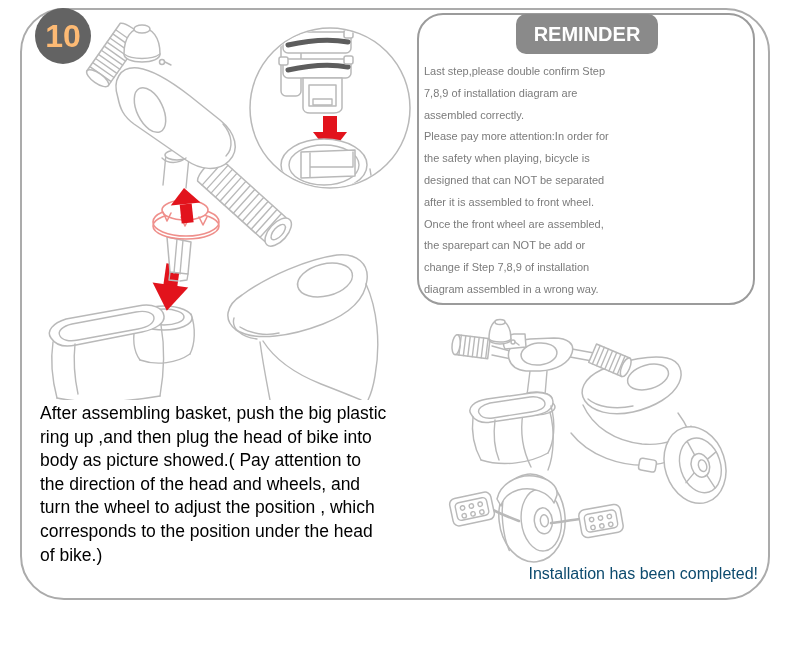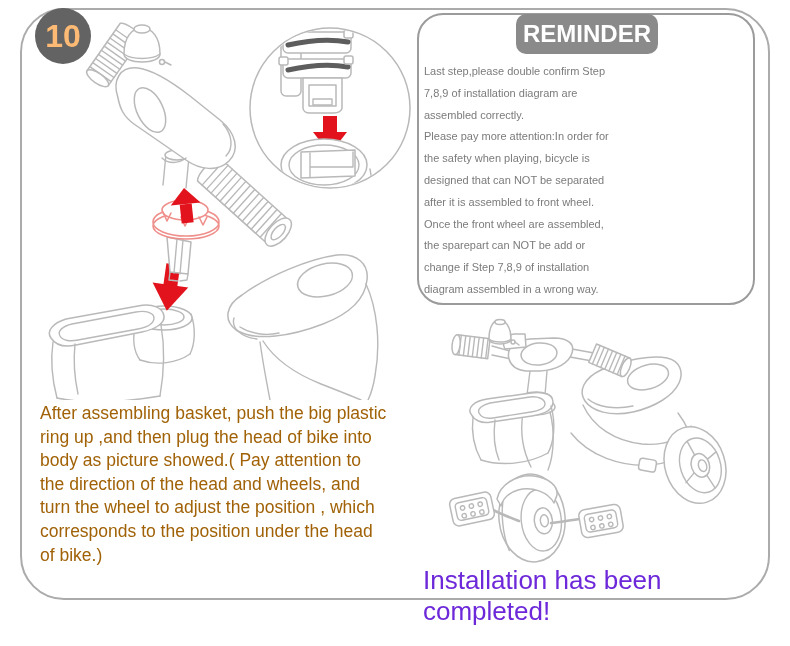--- a/index.html
+++ b/index.html
@@ -6,28 +6,28 @@
   .page{position:relative;width:790px;height:646px;background:#ffffff;overflow:hidden;
         font-family:"Liberation Sans",sans-serif;}
   .outer-border{position:absolute;left:20px;top:8px;width:746px;height:588px;
         border:2px solid #ababab;border-radius:44px;}
   .step-badge{position:absolute;left:35px;top:8px;width:56px;height:56px;border-radius:50%;
         background:#636363;color:#fdba74;font-size:32px;font-weight:bold;
         display:flex;align-items:center;justify-content:center;}
   .reminder-panel{position:absolute;left:417px;top:13px;width:334px;height:288px;
         border:2px solid #9b9b9b;border-radius:26px;background:#ffffff;}
   .reminder-banner{position:absolute;left:516px;top:14px;width:142px;height:40px;
-        background:#8a8a8a;border-radius:10px;color:#ffffff;font-weight:bold;font-size:24px;
+        background:#8a8a8a;border-radius:10px;color:#ffffff;font-weight:bold;font-size:20px;
         display:flex;align-items:center;justify-content:center;}
   .reminder-body{position:absolute;left:424px;top:61px;width:332px;
         font-size:11px;line-height:21.8px;color:#7b7b7b;white-space:pre-line;}
   .instruction-text{position:absolute;left:40px;top:402px;width:412px;
-        font-size:17.5px;line-height:23.6px;color:#a16207;white-space:pre-line;}
+        font-size:17.5px;line-height:23.6px;color:#000000;white-space:pre-line;}
   .completion-text{position:absolute;left:423px;top:565px;width:335px;
-        font-size:26px;color:#6d28d9;text-align:left;}
+        font-size:16px;color:#0c4a6e;text-align:right;}
   svg.art{position:absolute;}
   .wh{fill:#ffffff;stroke:#b9b9b9;stroke-width:1.5;stroke-linejoin:round;stroke-linecap:round;}
   .ln{fill:none;stroke:#b9b9b9;stroke-width:1.4;stroke-linejoin:round;stroke-linecap:round;}
   .crank{fill:none;stroke:#b9b9b9;stroke-width:2.6;stroke-linecap:round;}
   .red{fill:#e2131c;stroke:none;}
   .pink{fill:#ffffff;stroke:#ef8f8b;stroke-width:1.6;stroke-linejoin:round;}
   .pinkln{fill:none;stroke:#ef8f8b;stroke-width:1.6;stroke-linejoin:round;stroke-linecap:round;}
   .dark{fill:none;stroke:#5d5d5d;stroke-width:5;stroke-linecap:round;}
 </style>
 </head>

